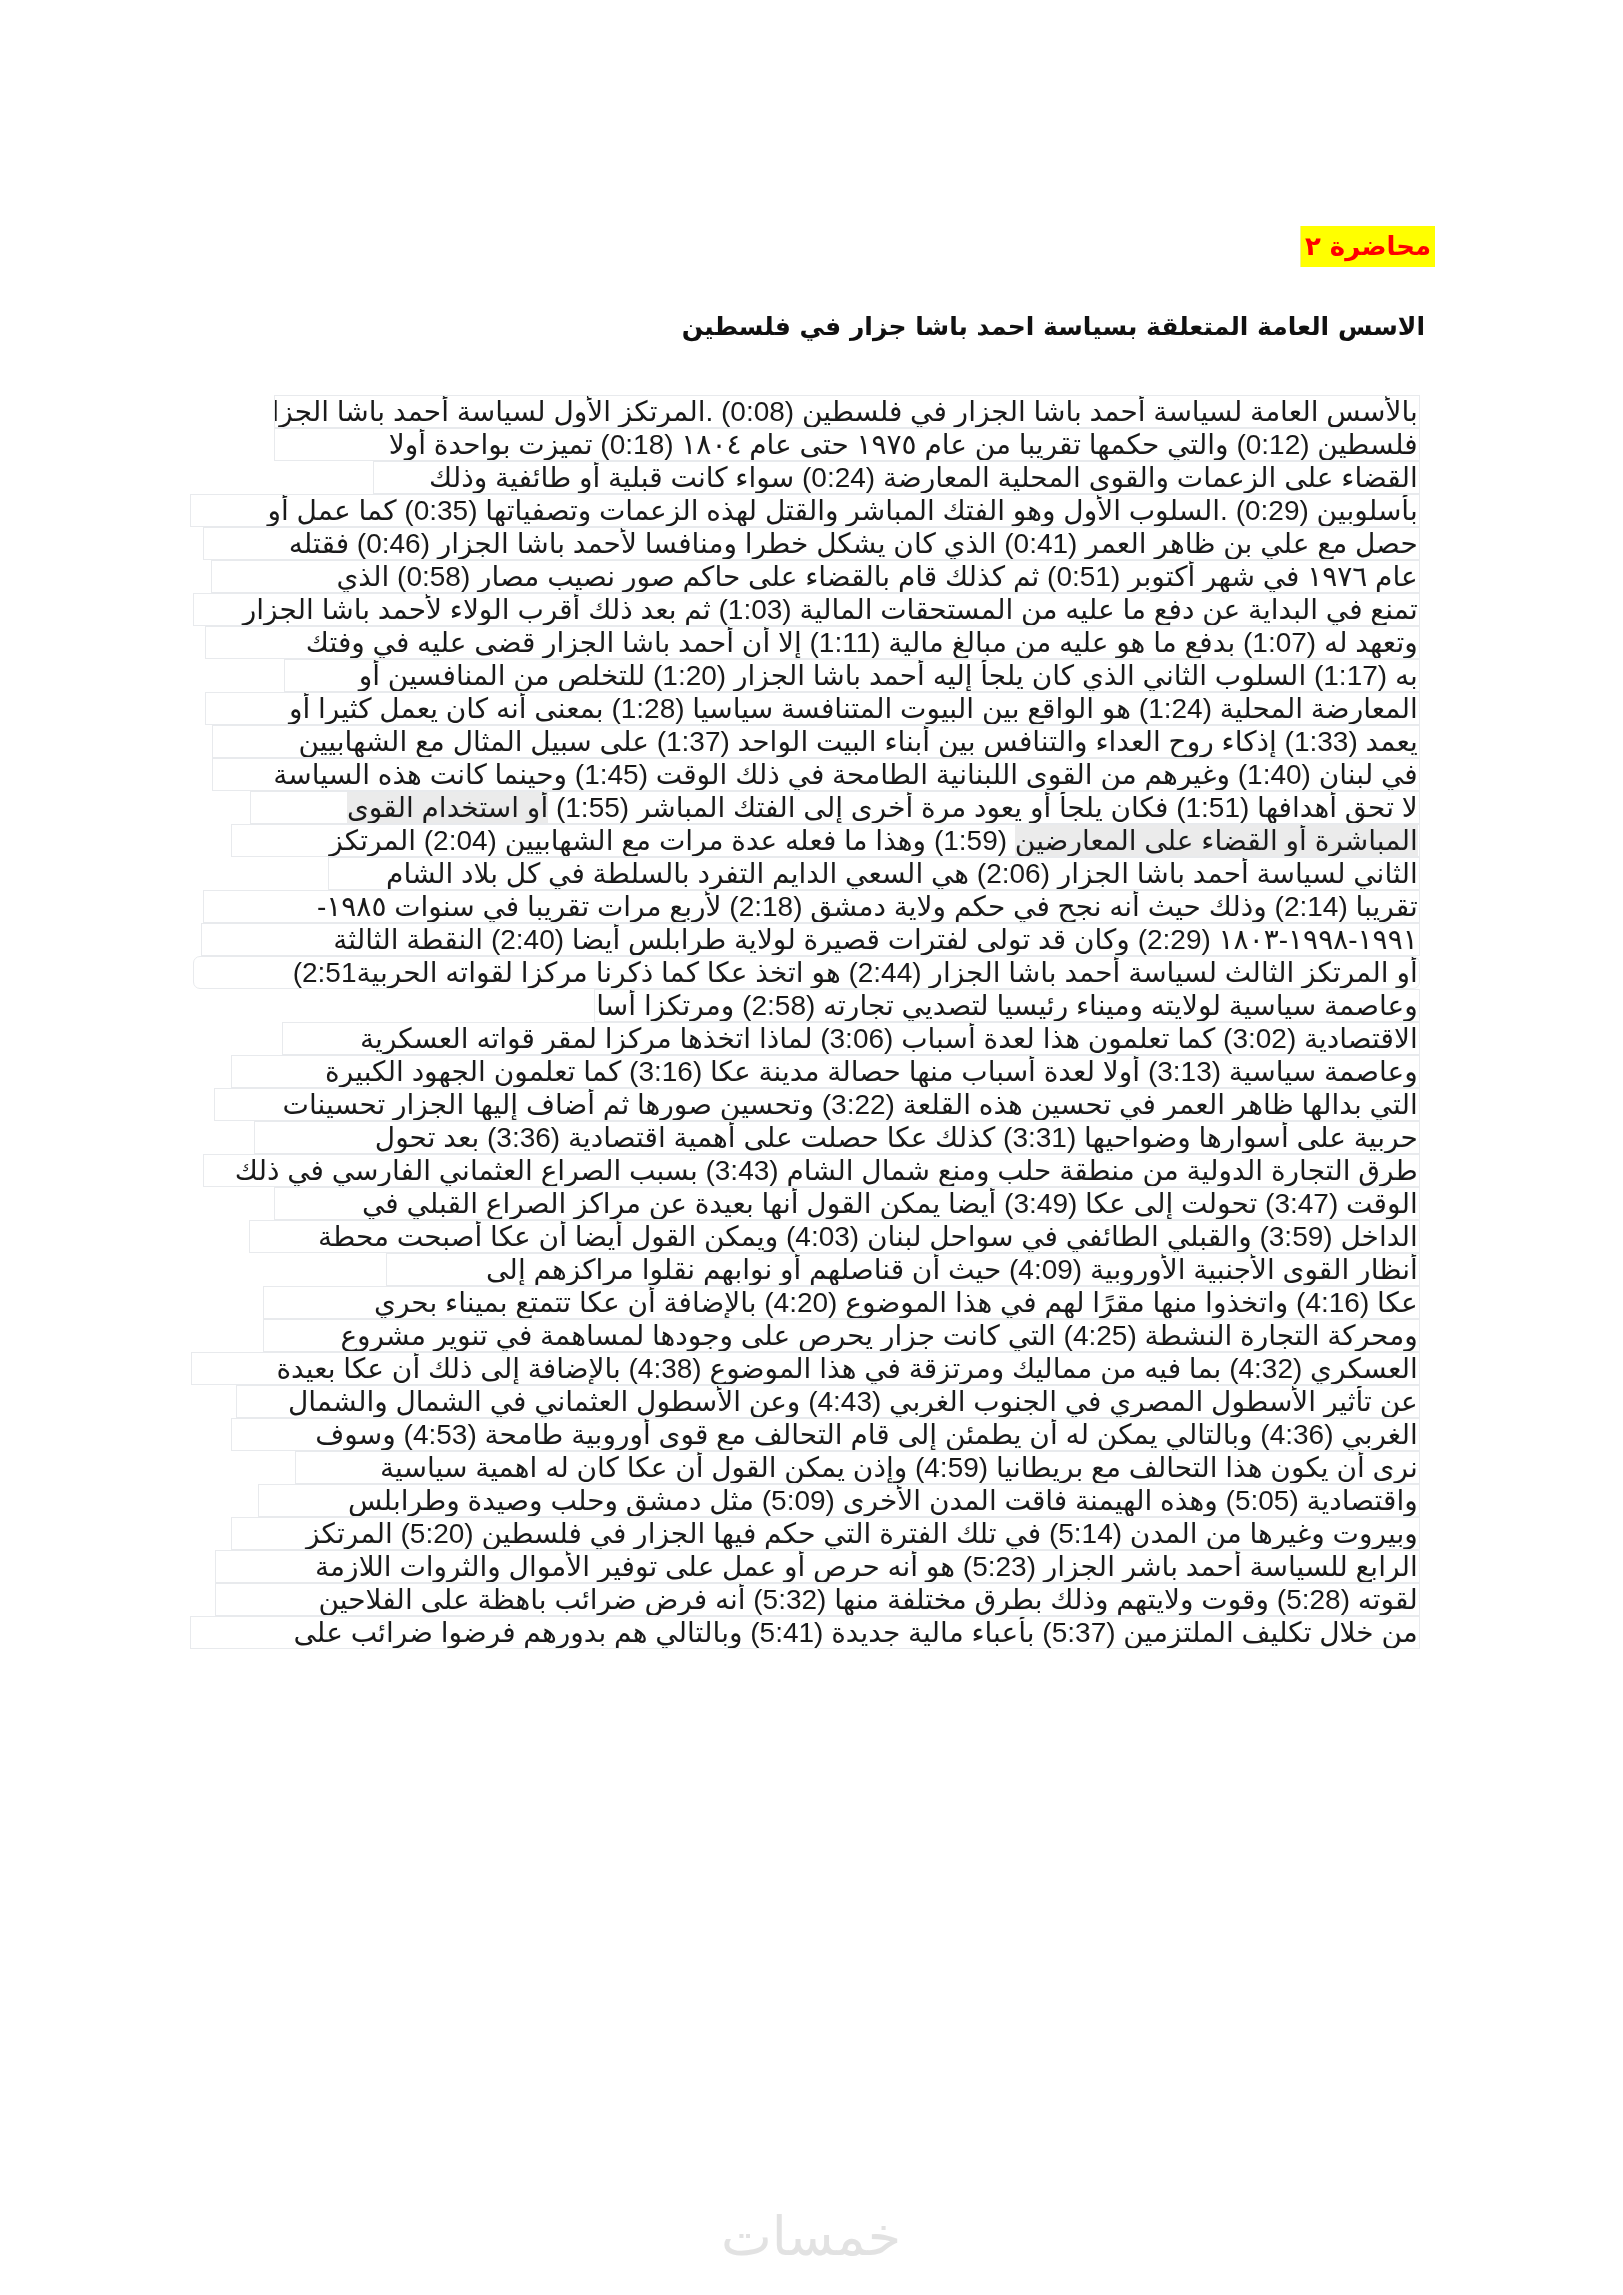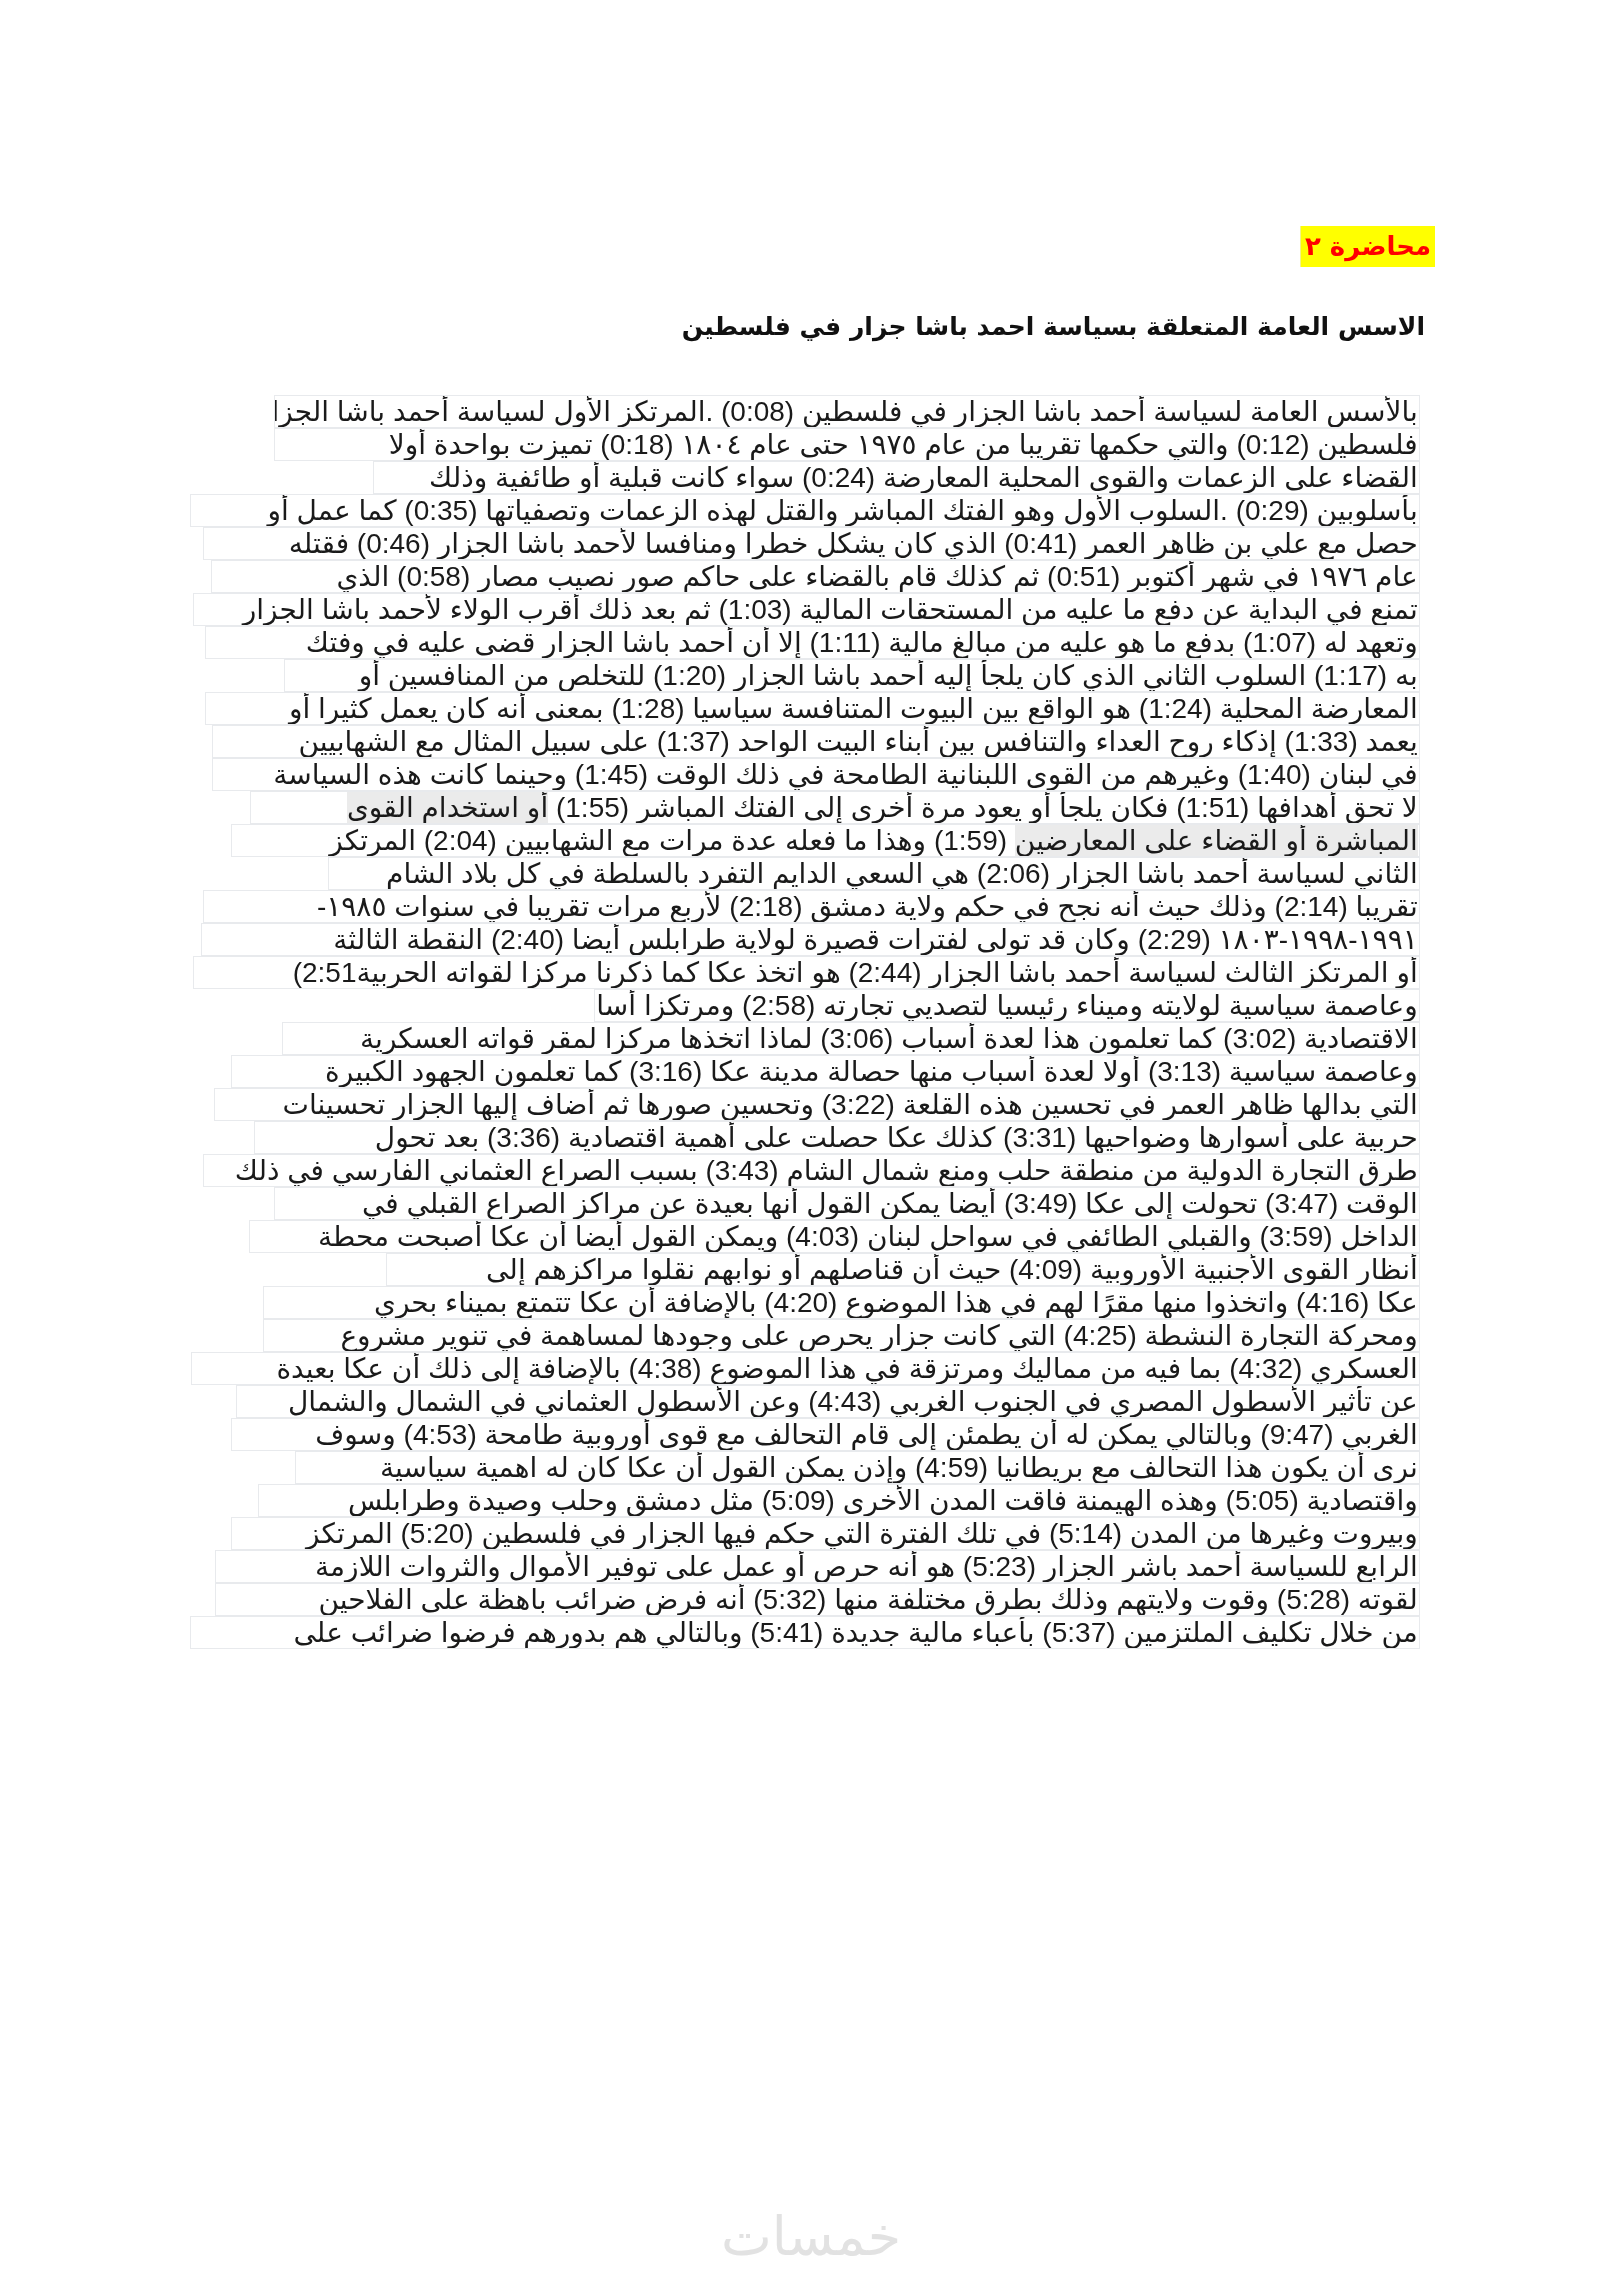--- a/index.html
+++ b/index.html
@@ -106,35 +106,35 @@
       <div class="line" style="width: 1215px;"><span>وتعهد له (1:07) بدفع ما هو عليه من مبالغ مالية (1:11) إلا أن أحمد باشا الجزار قضى عليه في وفتك</span></div>
       <div class="line" style="width: 1136px;"><span>به (1:17) السلوب الثاني الذي كان يلجأ إليه أحمد باشا الجزار (1:20) للتخلص من المنافسين أو</span></div>
       <div class="line" style="width: 1215px;"><span>المعارضة المحلية (1:24) هو الواقع بين البيوت المتنافسة سياسيا (1:28) بمعنى أنه كان يعمل كثيرا أو</span></div>
       <div class="line" style="width: 1208px;"><span>يعمد (1:33) إذكاء روح العداء والتنافس بين أبناء البيت الواحد (1:37) على سبيل المثال مع الشهابيين</span></div>
       <div class="line" style="width: 1208px;"><span>في لبنان (1:40) وغيرهم من القوى اللبنانية الطامحة في ذلك الوقت (1:45) وحينما كانت هذه السياسة</span></div>
       <div class="line" style="width: 1170px;"><span>لا تحق أهدافها (1:51) فكان يلجأ أو يعود مرة أخرى إلى الفتك المباشر (1:55) </span><span class="hl" style="background: rgb(235, 235, 235);">أو استخدام القوى</span></div>
       <div class="line" style="width: 1189px;"><span class="hl" style="background: rgb(235, 235, 235);">المباشرة أو القضاء على المعارضين</span><span> (1:59) وهذا ما فعله عدة مرات مع الشهابيين (2:04) المرتكز</span></div>
       <div class="line" style="width: 1092px;"><span>الثاني لسياسة أحمد باشا الجزار (2:06) هي السعي الدايم التفرد بالسلطة في كل بلاد الشام</span></div>
       <div class="line" style="width: 1217px;"><span>تقريبا (2:14) وذلك حيث أنه نجح في حكم ولاية دمشق (2:18) لأربع مرات تقريبا في سنوات ١٩٨٥-</span></div>
       <div class="line" style="width: 1219px;"><span>١٩٩١-١٩٩٨-١٨٠٣ (2:29) وكان قد تولى لفترات قصيرة لولاية طرابلس أيضا (2:40) النقطة الثالثة</span></div>
-      <div class="line" style="width: 1227px;"><span>أو المرتكز الثالث لسياسة أحمد باشا الجزار (2:44) هو اتخذ عكا كما ذكرنا مركزا لقواته الحربية2:51)</span></div>
+      <div class="line" style="width: 1227px; border-radius: 7px;"><span>أو المرتكز الثالث لسياسة أحمد باشا الجزار (2:44) هو اتخذ عكا كما ذكرنا مركزا لقواته الحربية2:51)</span></div>
       <div class="line" style="width: 826px;"><span>وعاصمة سياسية لولايته وميناء رئيسيا لتصديي تجارته (2:58) ومرتكزا أساسيا للتنمية</span></div>
       <div class="line" style="width: 1138px;"><span>الاقتصادية (3:02) كما تعلمون هذا لعدة أسباب (3:06) لماذا اتخذها مركزا لمقر قواته العسكرية</span></div>
       <div class="line" style="width: 1189px;"><span>وعاصمة سياسية (3:13) أولا لعدة أسباب منها حصالة مدينة عكا (3:16) كما تعلمون الجهود الكبيرة</span></div>
       <div class="line" style="width: 1206px;"><span>التي بدالها ظاهر العمر في تحسين هذه القلعة (3:22) وتحسين صورها ثم أضاف إليها الجزار تحسينات</span></div>
       <div class="line" style="width: 1166px;"><span>حربية على أسوارها وضواحيها (3:31) كذلك عكا حصلت على أهمية اقتصادية (3:36) بعد تحول</span></div>
       <div class="line" style="width: 1217px;"><span>طرق التجارة الدولية من منطقة حلب ومنع شمال الشام (3:43) بسبب الصراع العثماني الفارسي في ذلك</span></div>
       <div class="line" style="width: 1146px;"><span>الوقت (3:47) تحولت إلى عكا (3:49) أيضا يمكن القول أنها بعيدة عن مراكز الصراع القبلي في</span></div>
       <div class="line" style="width: 1171px;"><span>الداخل (3:59) والقبلي الطائفي في سواحل لبنان (4:03) ويمكن القول أيضا أن عكا أصبحت محطة</span></div>
       <div class="line" style="width: 1034px;"><span>أنظار القوى الأجنبية الأوروبية (4:09) حيث أن قناصلهم أو نوابهم نقلوا مراكزهم إلى</span></div>
       <div class="line" style="width: 1157px;"><span>عكا (4:16) واتخذوا منها مقرًا لهم في هذا الموضوع (4:20) بالإضافة أن عكا تتمتع بميناء بحري</span></div>
       <div class="line" style="width: 1157px;"><span>ومحركة التجارة النشطة (4:25) التي كانت جزار يحرص على وجودها لمساهمة في تنوير مشروع</span></div>
       <div class="line" style="width: 1229px;"><span>العسكري (4:32) بما فيه من مماليك ومرتزقة في هذا الموضوع (4:38) بالإضافة إلى ذلك أن عكا بعيدة</span></div>
       <div class="line" style="width: 1184px;"><span>عن تأثير الأسطول المصري في الجنوب الغربي (4:43) وعن الأسطول العثماني في الشمال والشمال</span></div>
-      <div class="line" style="width: 1189px;"><span>الغربي (9:47) وبالتالي يمكن له أن يطمئن إلى قام التحالف مع قوى أوروبية طامحة (4:53) وسوف</span></div>
+      <div class="line" style="width: 1189px;"><span>الغربي (4:36) وبالتالي يمكن له أن يطمئن إلى قام التحالف مع قوى أوروبية طامحة (4:53) وسوف</span></div>
       <div class="line" style="width: 1125px;"><span>نرى أن يكون هذا التحالف مع بريطانيا (4:59) وإذن يمكن القول أن عكا كان له اهمية سياسية</span></div>
       <div class="line" style="width: 1162px;"><span>واقتصادية (5:05) وهذه الهيمنة فاقت المدن الأخرى (5:09) مثل دمشق وحلب وصيدة وطرابلس</span></div>
       <div class="line" style="width: 1189px;"><span>وبيروت وغيرها من المدن (5:14) في تلك الفترة التي حكم فيها الجزار في فلسطين (5:20) المرتكز</span></div>
       <div class="line" style="width: 1205px;"><span>الرابع للسياسة أحمد باشر الجزار (5:23) هو أنه حرص أو عمل على توفير الأموال والثروات اللازمة</span></div>
       <div class="line" style="width: 1205px;"><span>لقوته (5:28) وقوت ولايتهم وذلك بطرق مختلفة منها (5:32) أنه فرض ضرائب باهظة على الفلاحين</span></div>
       <div class="line" style="width: 1230px;"><span>من خلال تكليف الملتزمين (5:37) بأعباء مالية جديدة (5:41) وبالتالي هم بدورهم فرضوا ضرائب على</span></div>
     </div>
 
   <div class="watermark">خمسات</div>
 

